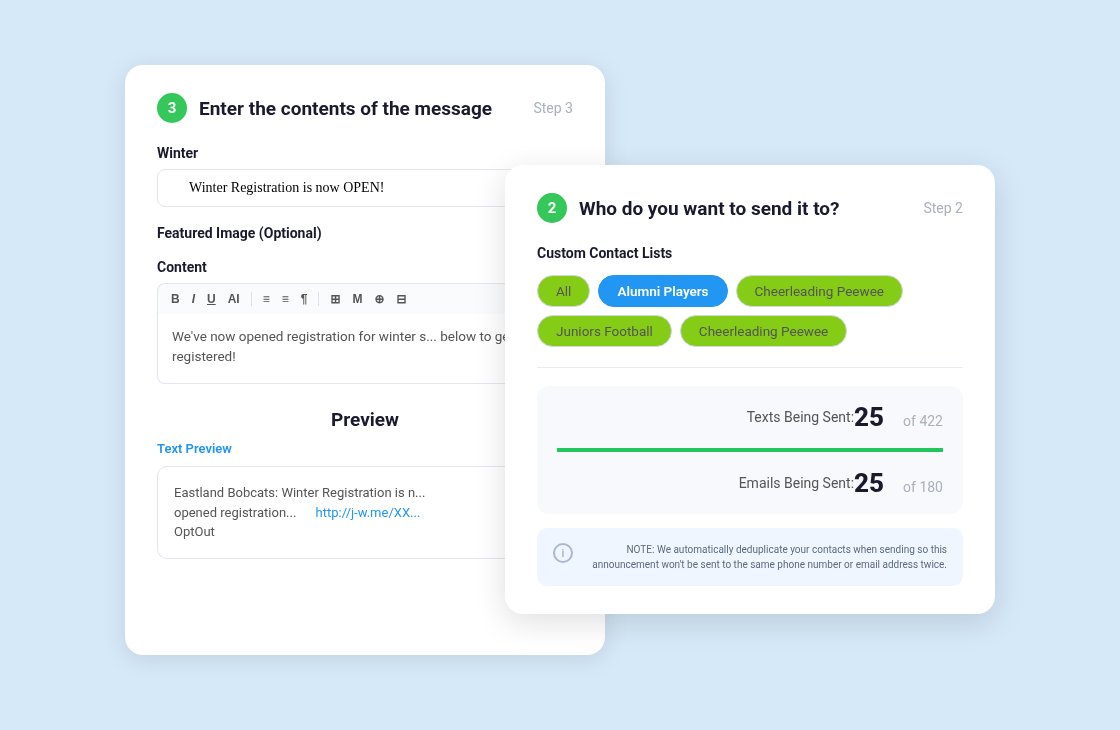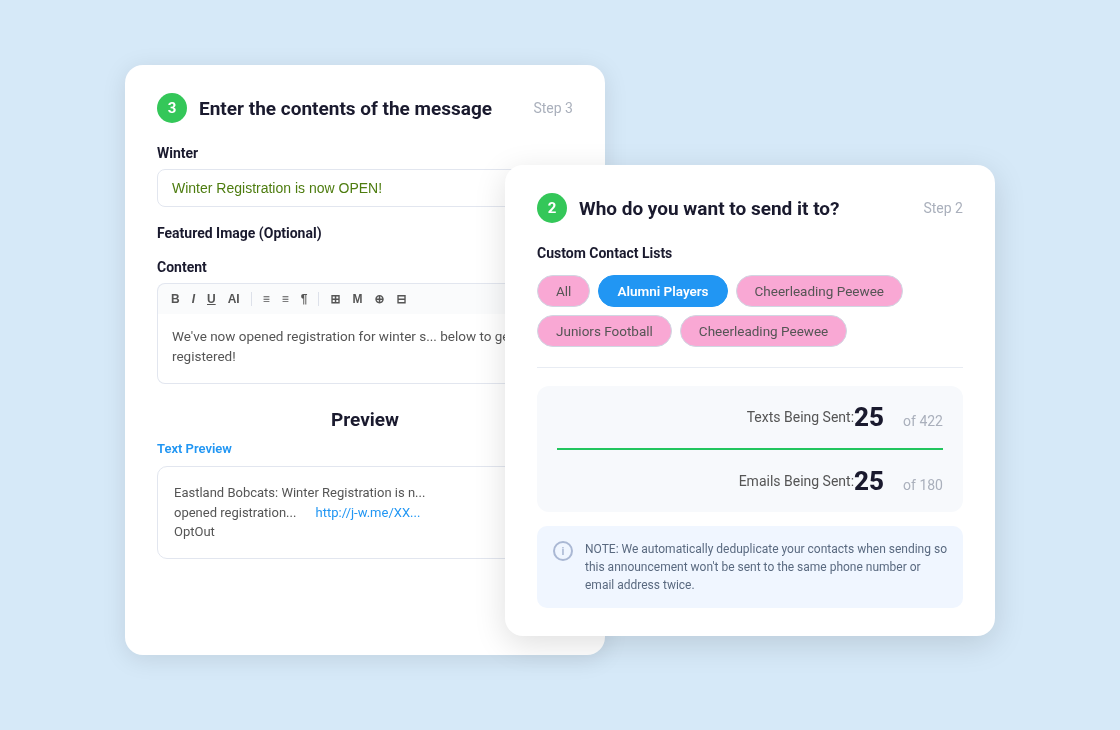--- a/index.html
+++ b/index.html
@@ -98,25 +98,26 @@
     }
 
     .field-label:first-of-type {
       margin-top: 0;
     }
 
     .text-input {
       width: 100%;
       border: 1.5px solid #e2e6ef;
       border-radius: 8px;
-      padding: 10px 14px;
-      font-size: 14px;
-      color: #4d7c0f;
+      padding: 10px 31px;
+      font-size: 14px;
+      color: #000000;
       outline: none;
       background: #fff;
+      font-family: Liberation Serif, serif;
     }
 
     .toolbar {
       display: flex;
       align-items: center;
       gap: 6px;
       border: 1.5px solid #e2e6ef;
       border-bottom: none;
       border-radius: 8px 8px 0 0;
       padding: 7px 10px;
@@ -202,21 +203,21 @@
       gap: 8px;
       margin-bottom: 20px;
     }
 
     .tag {
       border: 1.5px solid #d0d6e2;
       border-radius: 20px;
       padding: 7px 18px;
       font-size: 13.5px;
       color: #555;
-      background: #f9a8d4;
+      background: #84cc16;
       cursor: pointer;
       font-weight: 400;
     }
 
     .tag.active {
       background: #2196F3;
       color: #fff;
       border-color: #2196F3;
       font-weight: 600;
     }
@@ -253,21 +254,21 @@
     }
 
     .stat-row {
       display: flex;
       align-items: center;
       justify-content: flex-end;
       padding: 16px 0;
     }
 
     .stat-row + .stat-row {
-      border-top: 2px solid #22c55e;
+      border-top: 4px solid #22c55e;
     }
 
     .stat-label {
       font-size: 14px;
       color: #555;
     }
 
     .stat-value {
       display: flex;
       align-items: baseline;
@@ -303,23 +304,24 @@
       align-items: center;
       justify-content: center;
       font-size: 11px;
       font-weight: 700;
       color: #aab8d4;
       flex-shrink: 0;
       margin-top: 1px;
     }
 
     .note-text {
-      font-size: 12px;
+      font-size: 10px;
       color: #5a6a80;
       line-height: 1.5;
+      text-align: right;
     }
   </style>
 </head>
 <body>
 
 <div class="scene">
 
   <div class="card-back">
     <div class="card-header">
       <div class="card-header-left">

